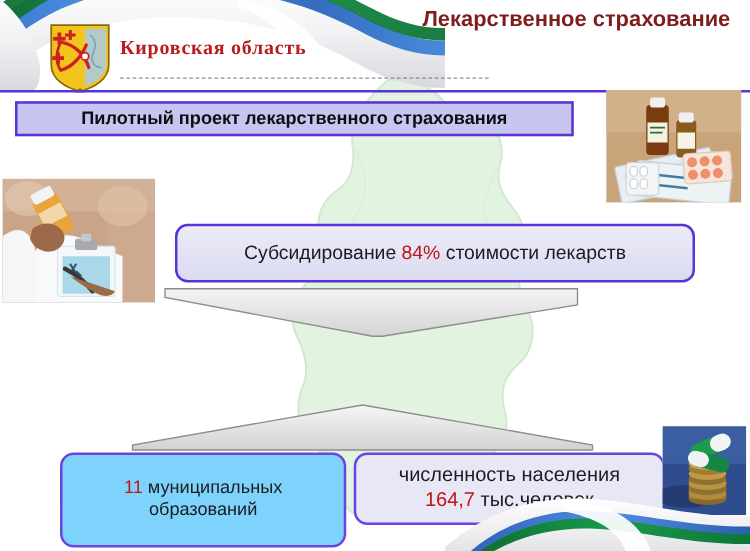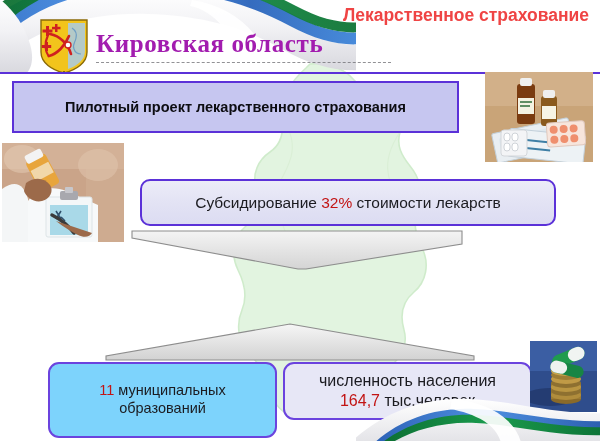--- a/index.html
+++ b/index.html
@@ -53,47 +53,47 @@
     width: 52px;
     height: 56px;
   }
 
   
   .region-name {
     position: absolute;
     left: 96px;
     top: 30px;
     font-family: "Liberation Serif", serif;
-    font-size: 25px;
+    font-size: 16px;
     font-weight: bold;
-    color: #a21caf;
+    color: #b91c1c;
     letter-spacing: 0.6px;
     white-space: nowrap;
   }
   .region-rule {
     position: absolute;
     left: 96px;
     top: 62px;
     width: 295px;
     height: 0;
     border-top: 1px dashed #6d6d72;
     opacity: .75;
   }
 
   
   .slide-title {
     position: absolute;
     left: 338px;
     top: 5px;
     width: 256px;
-    text-align: center;
+    text-align: left;
     font-size: 17.5px;
     font-weight: bold;
     line-height: 1.23;
-    color: #ef4444;
+    color: #7f1d1d;
   }
 
   
   .header-divider {
     position: absolute;
     left: 0px;
     top: 72px;
     width: 600px;
     height: 2px;
     background: #5b31d8;
@@ -106,21 +106,21 @@
     display: flex;
     align-items: center;
     justify-content: center;
     text-align: center;
   }
 
   .box-1 {
     left: 12px;
     top: 81px;
     width: 447px;
-    height: 52px;
+    height: 28px;
     background: #c6c6f0;
     border: 2px solid #5b31d8;
     font-size: 14.5px;
     font-weight: bold;
     color: #0d0d12;
   }
 
   .box-2 {
     left: 140px;
     top: 179px;
@@ -357,21 +357,21 @@
         <rect x="31" y="22" width="20" height="12" fill="#f2e4c6" opacity=".8"></rect>
       </g>
       <path d="M24,40 C32,34 42,34 48,42 C52,48 48,56 40,58 C32,60 24,54 22,48 Z" fill="#9c6a4a"></path>
       <path d="M50,72 C58,76 66,82 72,90" stroke="#3a3a3a" stroke-width="3.5" fill="none" stroke-linecap="round"></path>
       <path d="M54,78 C62,84 68,88 76,92 C82,95 88,94 90,90" fill="#9c6a4a"></path>
     </svg>
   </div>
 
   <div class="box box-2">
     <span>
-      <span>Субсидирование </span><span class="hl-red">32%</span><span> стоимости лекарств</span>
+      <span>Субсидирование </span><span class="hl-red">84%</span><span> стоимости лекарств</span>
     </span>
   </div>
 
   <div class="arrow arrow-down">
     <svg viewBox="0 0 334 44" xmlns="http://www.w3.org/2000/svg" aria-hidden="true">
       <defs>
         <linearGradient id="gArr1" x1="0" y1="0" x2="0" y2="1">
           <stop offset="0%" stop-color="#f4f4f4"></stop>
           <stop offset="100%" stop-color="#d4d4d4"></stop>
         </linearGradient>

